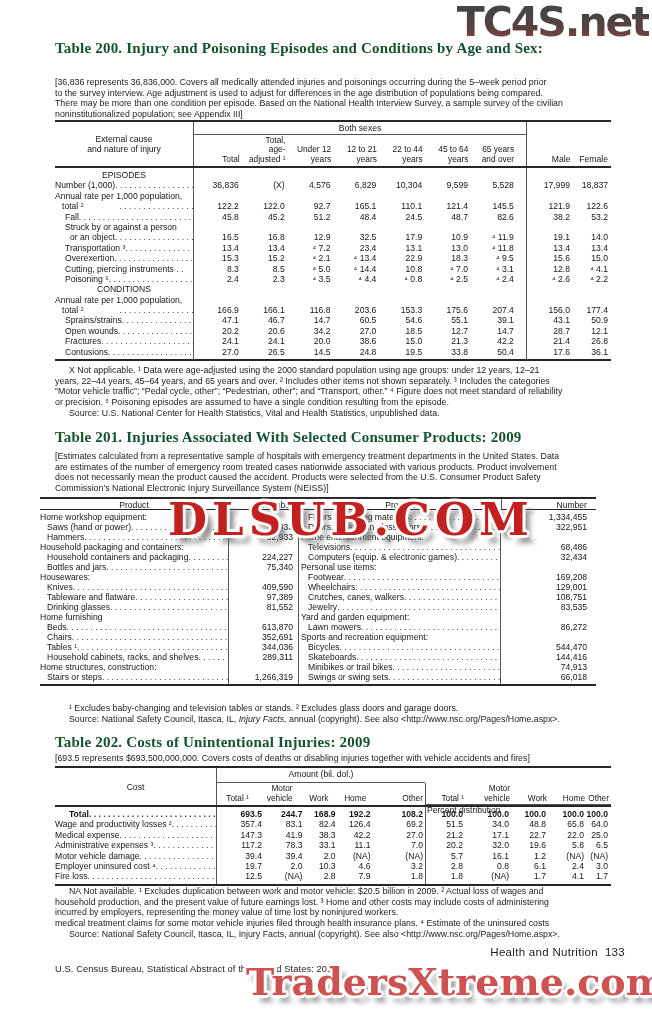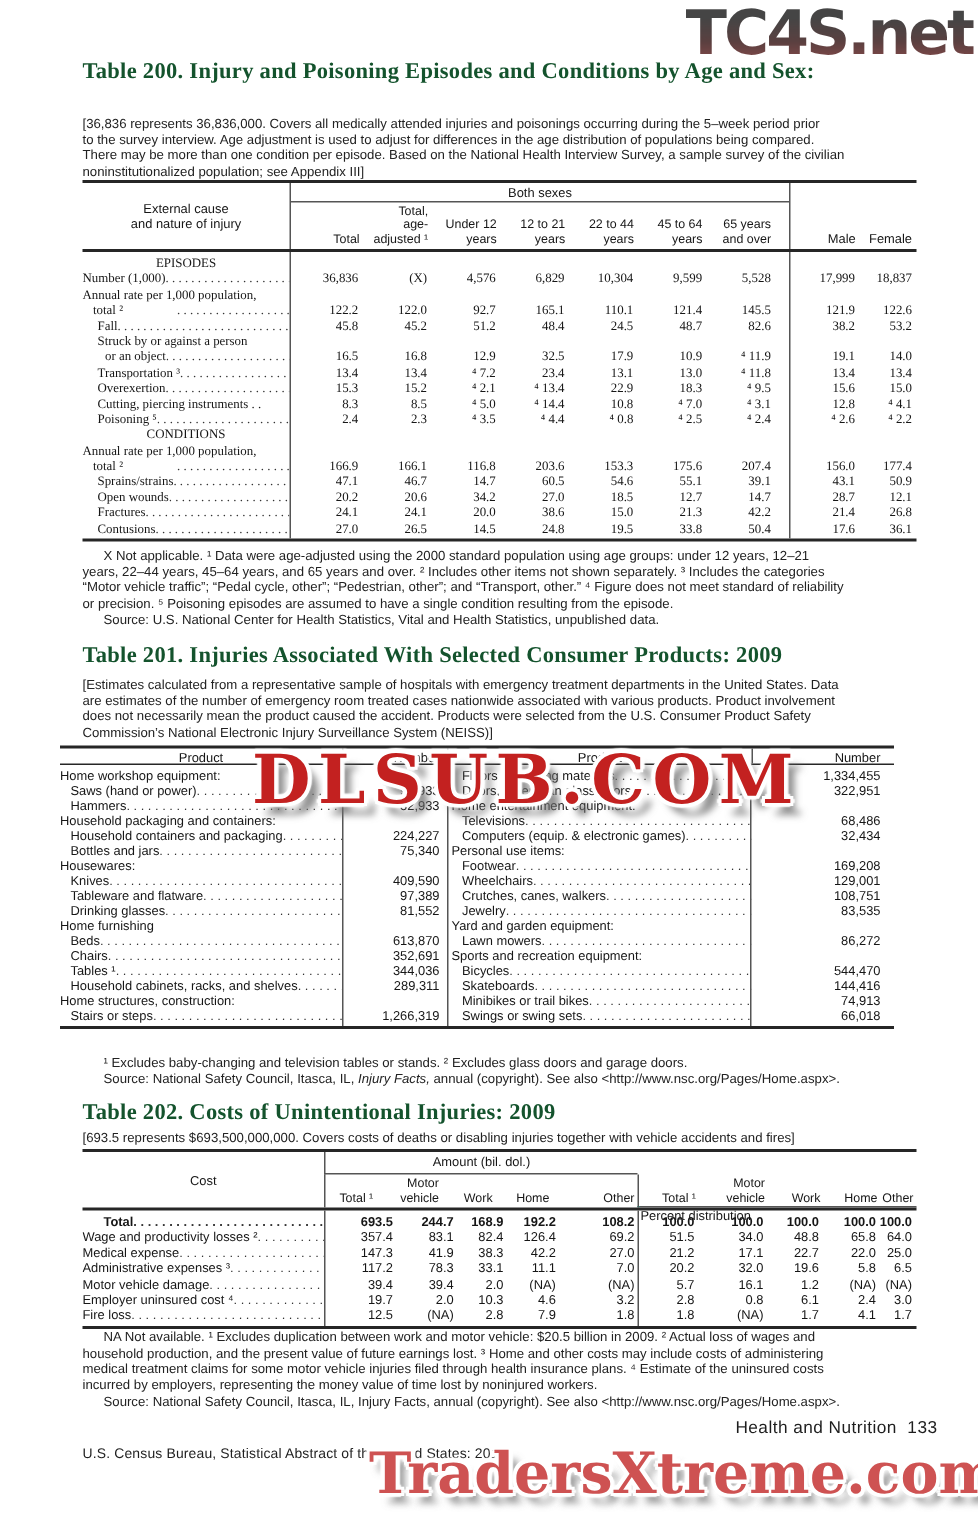--- a/index.html
+++ b/index.html
@@ -24,21 +24,21 @@
   
   #t200 { left:55px; top:120px; width:556px; }
   .t2hdr { display:flex; border-top:2.5px solid #262626; border-bottom:2px solid #262626; height:48px; }
   .hstub { width:138px; display:flex; align-items:center; justify-content:center; text-align:center; line-height:10.5px; white-space:pre-line; }
   .hmid { width:333px; border-left:1px solid #555; display:flex; flex-direction:column; }
   .hboth { height:13px; line-height:13px; text-align:center; border-bottom:1px solid #555; }
   .hcols { flex:1; display:flex; align-items:flex-end; padding-right:12px; }
   .hcols span { width:45.85px; text-align:right; font-size:8.3px; line-height:9.4px; white-space:pre-line; padding-bottom:2px; }
   .hmf { width:85px; border-left:1px solid #555; display:flex; align-items:flex-end; justify-content:flex-end; padding:0 3px 2px 0; }
   .hmf .hm { width:44px; text-align:right; } .hmf .hf { width:38px; text-align:right; }
-  .t2body { position:relative; border-bottom:2.5px solid #262626; padding:2px 0;font-family:Liberation Serif, serif; }
+  .t2body { position:relative; border-bottom:2.5px solid #262626; padding:2px 0; }
   .t2r { display:flex; height:10.4px; line-height:10.4px; }
   .t2r .st { width:138px; display:flex; overflow:hidden; }
   .st.ctr { justify-content:center; }
   .st.in1 { padding-left:7px;gap:36px; } .st.in2 { padding-left:10px; } .st.in3 { padding-left:15px; }
   .t2r .c7 { width:333px; display:flex; padding-right:12px;align-items:center; }
   .c7 span { width:45.85px; text-align:right; }
   .t2r .mf { width:85px; display:flex; padding-right:3px; }
   .mf .m { width:44px; text-align:right; } .mf .f { width:38px; text-align:right; }
 
   
@@ -886,22 +886,22 @@
           <span>1.7</span>
           <span>4.1</span>
           <span>1.7</span>
         </div>
       </div>
     </div>
 </div>
 <div class="abs fn" id="t202-fn" style="left:55px; top:886px; width:556px;">
     <div class="tl find">NA Not available. ¹ Excludes duplication between work and motor vehicle: $20.5 billion in 2009. ² Actual loss of wages and</div>
     <div class="tl">household production, and the present value of future earnings lost. ³ Home and other costs may include costs of administering</div>
+    <div class="tl">incurred by employers, representing the money value of time lost by noninjured workers.</div>
     <div class="tl">medical treatment claims for some motor vehicle injuries filed through health insurance plans. ⁴ Estimate of the uninsured costs</div>
-    <div class="tl">incurred by employers, representing the money value of time lost by noninjured workers.</div>
     <div class="tl find">Source: National Safety Council, Itasca, IL, Injury Facts, annual (copyright). See also &lt;http://www.nsc.org/Pages/Home.aspx&gt;.</div>
   </div>
 
 <div class="abs" id="footer-right">Health and Nutrition  133</div>
 <div class="abs" id="footer-left">U.S. Census Bureau, Statistical Abstract of the United States: 2012</div>
 
 <div class="abs" id="wm-top">TC4S.net</div>
 <div class="abs" id="wm-mid">DLSUB.COM</div>
 <div class="abs" id="wm-bot">TradersXtreme.com</div>
 

